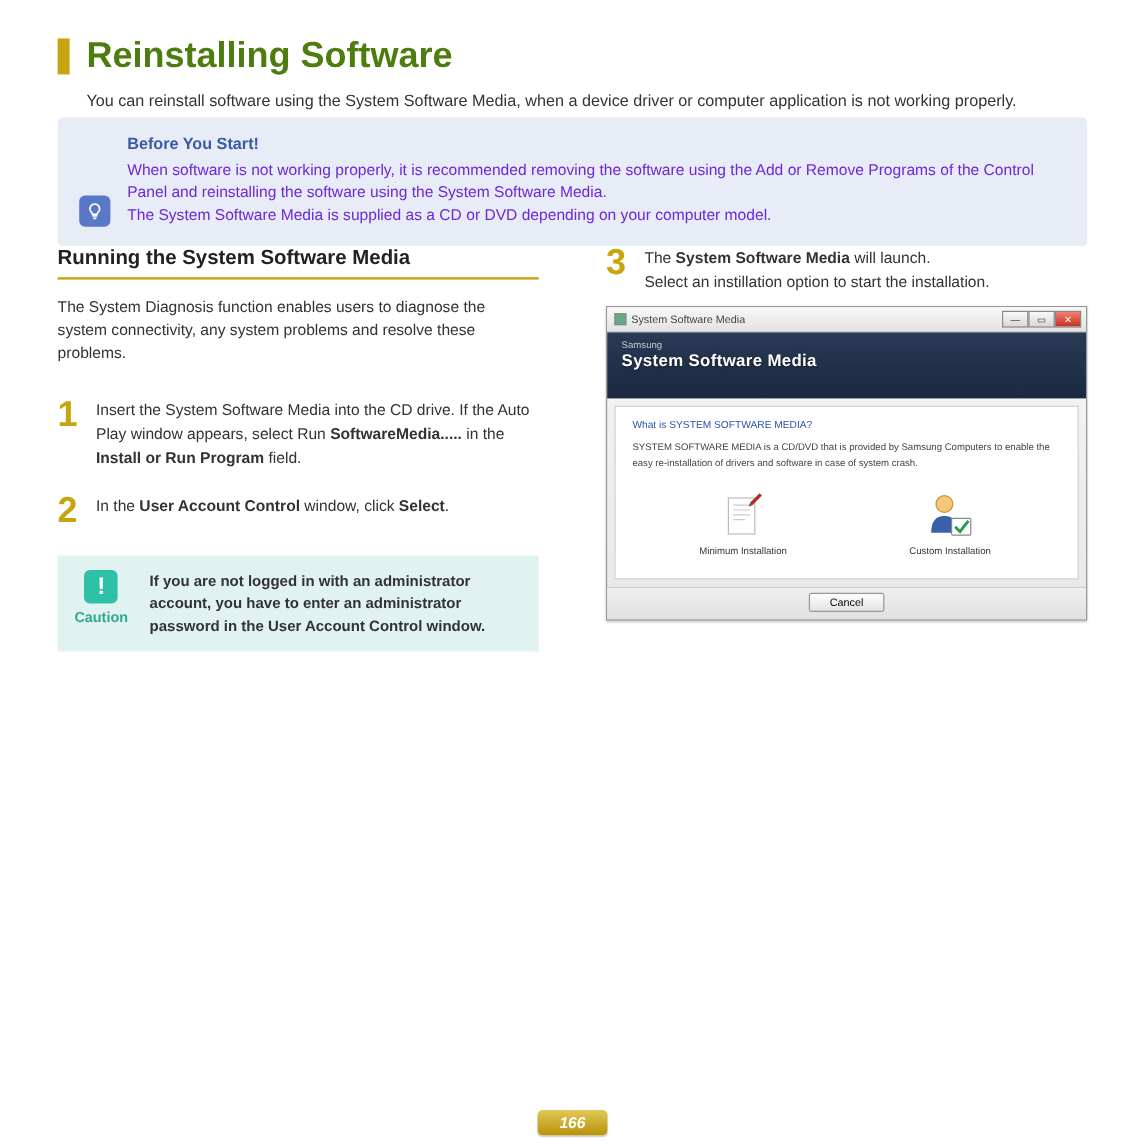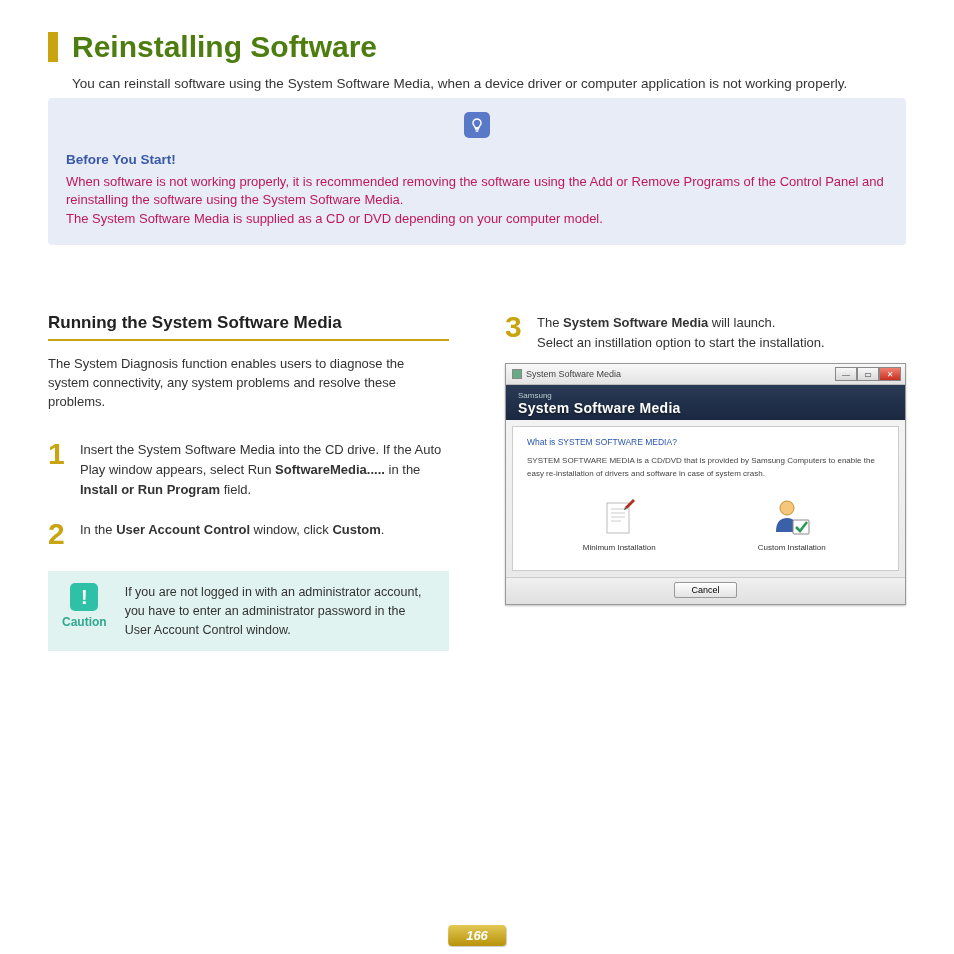--- a/index.html
+++ b/index.html
@@ -16,33 +16,32 @@
   .title-bar { width: 10px; height: 30px; background: #c8a40f; }
   h1 { font-size: 30px; font-weight: bold; color: #4d7c0f; }
   .intro { font-size: 13.5px; line-height: 1.45; margin-left: 24px; margin-bottom: 4px; }
   .tip-box {
     background: #e8ecf6;
     border-radius: 4px;
     padding: 14px 18px 16px 18px;
     margin-left: 0;
     display: flex;
     gap: 14px;
-    align-items: center;
-    flex-direction: column;
+    align-items: flex-end;
   }
   .tip-icon {
     width: 26px; height: 26px; background: #5a78c8; border-radius: 5px;
     display: flex; align-items: center; justify-content: center; flex-shrink: 0;
   }
   .tip-icon svg { width: 16px; height: 16px; }
   .tip-content { flex: 1; }
   .tip-title { color: #3a5aa8; font-weight: bold; font-size: 13.5px; margin-bottom: 6px; }
-  .tip-text { font-size: 13px; line-height: 1.45; color: #be185d; }
-
-  .columns { display: flex; gap: 56px; margin-top: 68px; }
+  .tip-text { font-size: 13px; line-height: 1.45; color: #6d28d9; }
+
+  .columns { display: flex; gap: 56px; }
   .col { flex: 1; min-width: 0; }
 
   h2 { font-size: 17px; font-weight: bold; color: #222; padding-bottom: 6px; border-bottom: 2px solid #c8a40f; margin-bottom: 14px; }
   .desc { font-size: 13px; line-height: 1.45; margin-bottom: 28px; }
 
   .step { display: flex; gap: 10px; margin-bottom: 20px; align-items: flex-start; }
   .step-num { font-size: 30px; font-weight: bold; color: #c8a40f; line-height: 0.9; min-width: 22px; }
   .step-text { font-size: 13px; line-height: 1.55; flex: 1; }
   .step-text .b { font-weight: bold; }
 
@@ -54,21 +53,21 @@
     align-items: flex-start;
     margin-top: 24px;
   }
   .caution-left { text-align: center; }
   .caution-icon {
     width: 28px; height: 28px; background: #2fc0a8; border-radius: 5px;
     display: flex; align-items: center; justify-content: center;
     font-size: 20px; font-weight: bold; color: #fff; margin: 0 auto 4px;
   }
   .caution-label { color: #2fa890; font-weight: bold; font-size: 12px; }
-  .caution-text { font-size: 12.5px; line-height: 1.5; flex: 1; }
+  .caution-text { font-size: 12.5px; line-height: 1.5; flex: 1; font-weight: bold; }
 
   
   .app-window {
     border: 1px solid #999;
     background: linear-gradient(#f6f6f6,#e8e8e8);
     font-size: 9px;
     box-shadow: 0 1px 2px rgba(0,0,0,0.25);
     margin-top: 10px;
   }
   .titlebar {
@@ -79,21 +78,21 @@
     font-size: 9px;
     color: #444;
   }
   .titlebar-left { display: flex; align-items: center; gap: 4px; }
   .win-icon { width: 10px; height: 10px; background: #6a8; border: 1px solid #888; }
   .win-buttons { display: flex; gap: 0; }
   .win-btn { width: 22px; height: 14px; border: 1px solid #888; background: linear-gradient(#f8f8f8,#d8d8d8); display:flex; align-items:center; justify-content:center; font-size:8px; color:#333; }
   .win-btn.close { background: linear-gradient(#f08070,#c83020); color:#fff; }
   .app-header {
     background: linear-gradient(#2a3a55,#1a2840);
-    color: #fff; padding: 6px 12px 4px;
+    color: #fff; padding: 6px 12px 24px;
   }
   .app-brand { font-size: 8px; color: #bcc; }
   .app-title { font-size: 14px; font-weight: bold; letter-spacing: .3px; text-shadow: 0 1px 2px rgba(0,0,0,.5); }
   .app-body { background: #fff; margin: 6px; border: 1px solid #ccc; padding: 10px 14px 18px; }
   .q { color: #2a55b0; font-size: 8.5px; margin-bottom: 8px; }
   .a { font-size: 8px; color: #444; line-height: 1.6; margin-bottom: 18px; }
   .options { display: flex; justify-content: space-around; padding: 0 6px; }
   .opt { text-align: center; width: 92px; }
   .opt-icon { width: 42px; height: 38px; margin: 0 auto 6px; display:flex; align-items:center; justify-content:center; }
   .opt-label { font-size: 8px; color: #333; }
@@ -146,21 +145,21 @@
     <div class="step">
       <div class="step-num">1</div>
       <div class="step-text">
         <span>Insert the System Software Media into the CD drive. If the Auto Play window appears, select Run </span><span class="b">SoftwareMedia.....</span><span> in the </span><span class="b">Install or Run Program</span><span> field.</span>
       </div>
     </div>
 
     <div class="step">
       <div class="step-num">2</div>
       <div class="step-text">
-        <span>In the </span><span class="b">User Account Control</span><span> window, click </span><span class="b">Custom</span><span>.</span>
+        <span>In the </span><span class="b">User Account Control</span><span> window, click </span><span class="b">Select</span><span>.</span>
       </div>
     </div>
 
     <div class="caution-box">
       <div class="caution-left">
         <div class="caution-icon">!</div>
         <div class="caution-label">Caution</div>
       </div>
       <div class="caution-text">If you are not logged in with an administrator account, you have to enter an administrator password in the User Account Control window.</div>
     </div>

